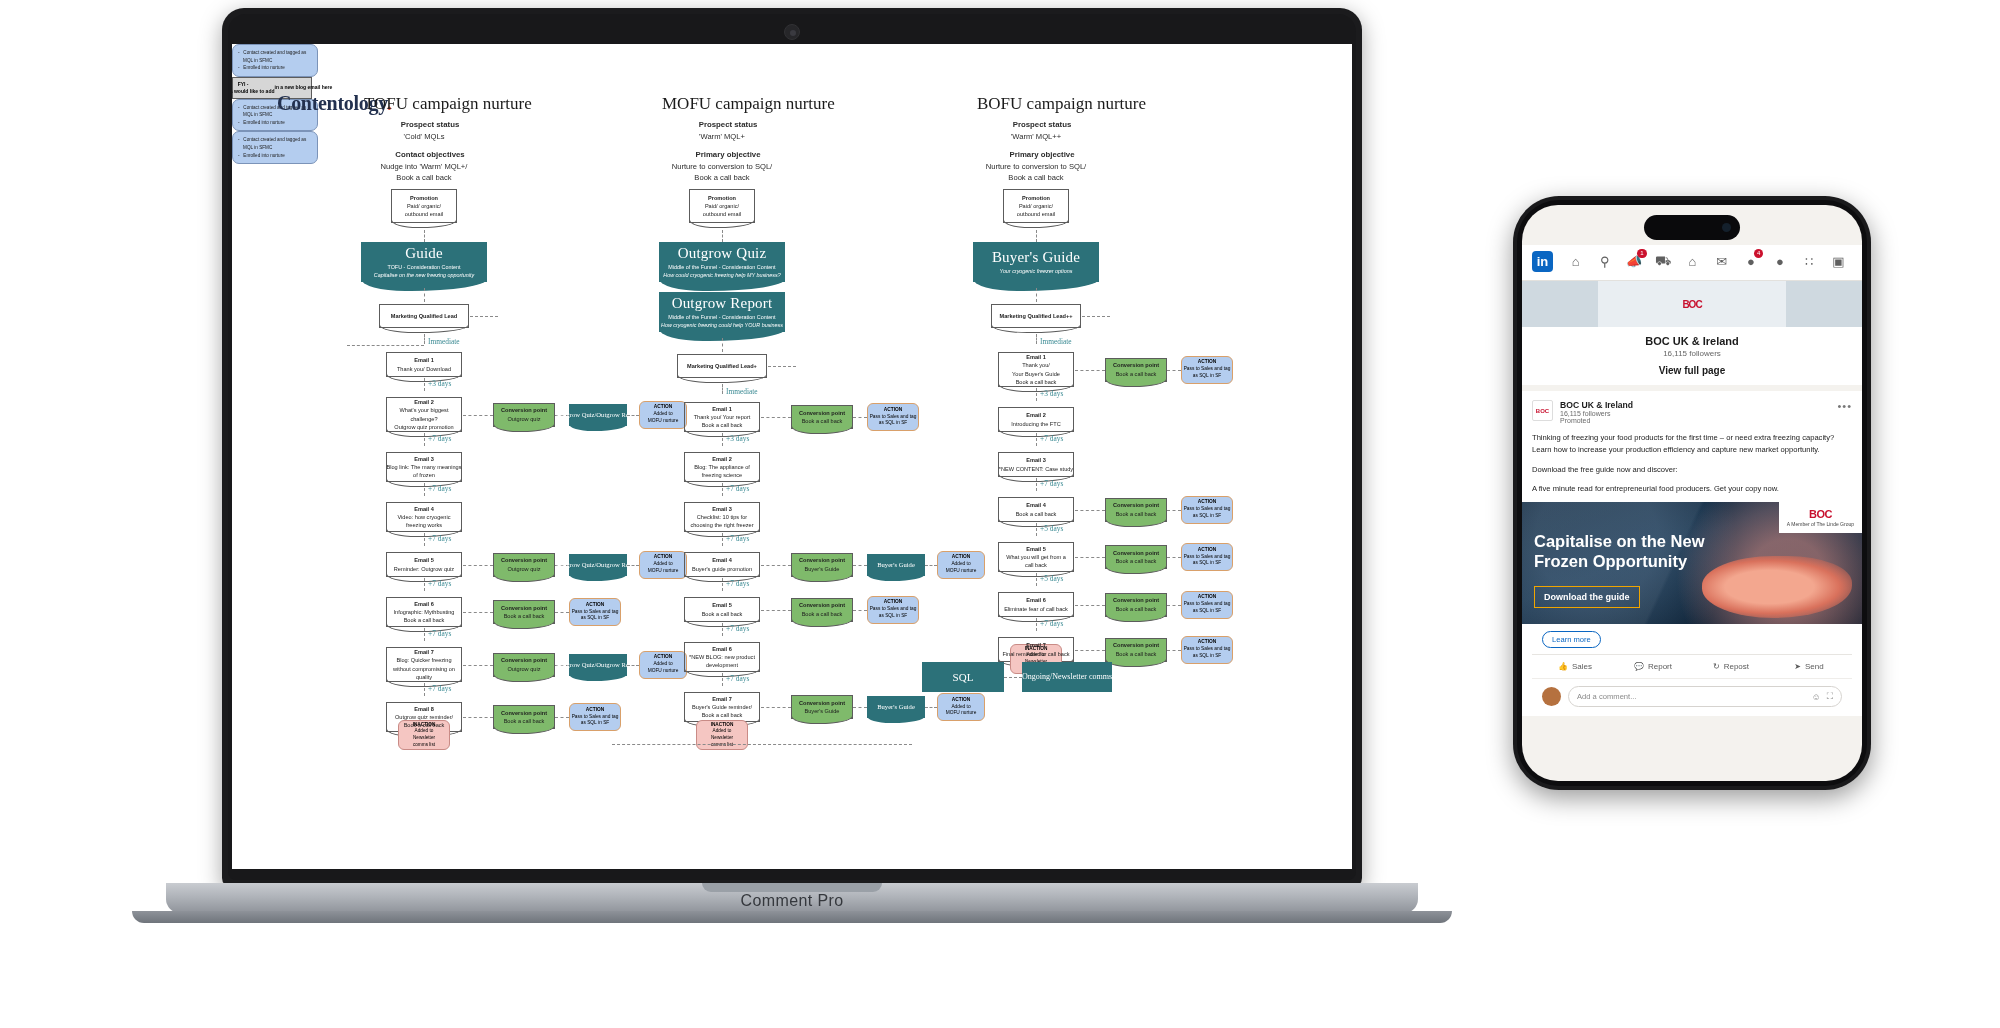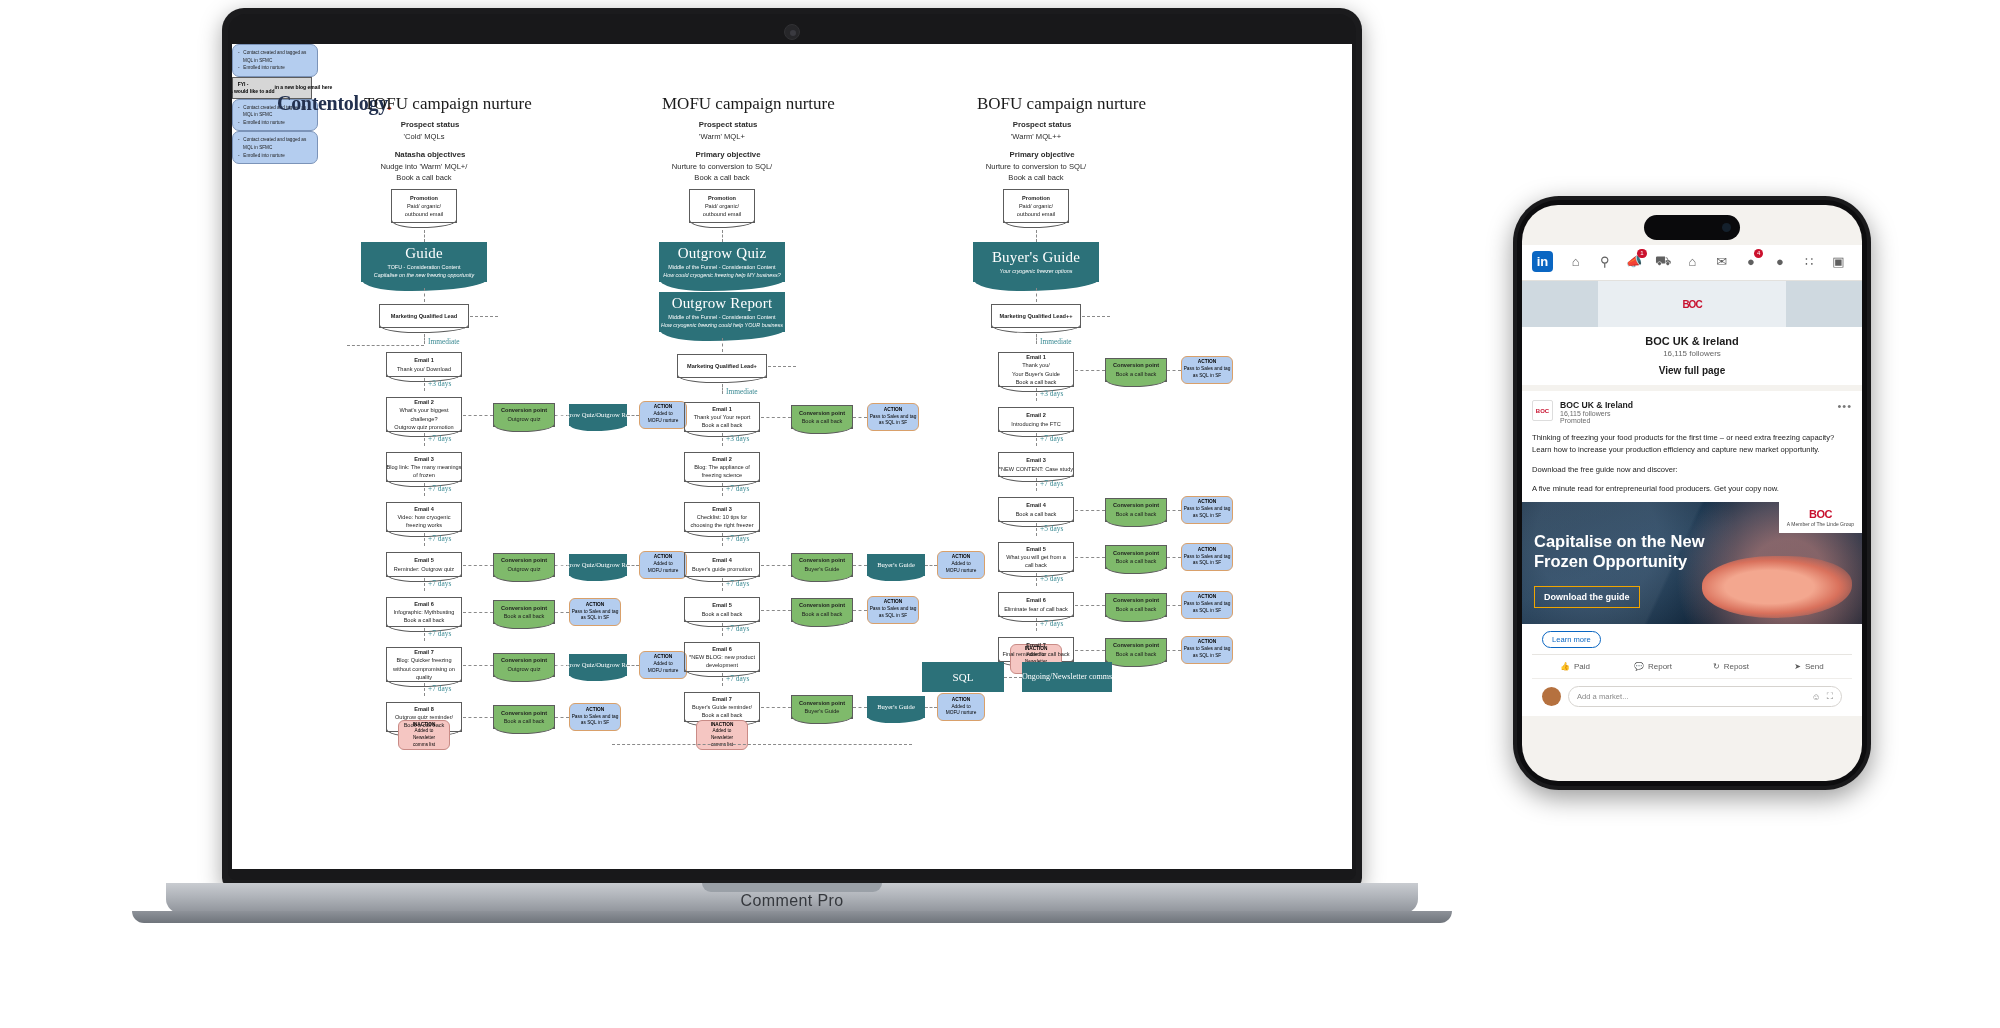--- a/index.html
+++ b/index.html
@@ -198,21 +198,21 @@
     <div class="lid">
       <div class="lid-inner"></div>
       <div class="camera"></div>
       <div class="screen">
 
         <div id="diagram">
           <div class="brand">
             <span>Contentology</span><span class="dot">.</span>
           </div>
         <div class="col-title" style="left: 132px; top: 50px;">TOFU campaign nurture</div>
-            <div class="meta" style="left: 82px; top: 75px;"><b>Prospect status</b><br>'Cold' MQLs<span class="gap"></span><b>Natasha objectives</b><br>Nudge into 'Warm' MQL+/<br>Book a call back</div>
+            <div class="meta" style="left: 82px; top: 75px;"><b>Prospect status</b><br>'Cold' MQLs<span class="gap"></span><b>Contact objectives</b><br>Nudge into 'Warm' MQL+/<br>Book a call back</div>
             <div class="node pink" style="left: 159px; top: 145px; width: 66px; height: 34px; background: 0px center;">
               <div style="position: relative; z-index: 2;">
                 <div class="bold">Promotion</div>
                 <div>Paid/&nbsp;organic/</div>
                 <div>outbound&nbsp;email</div>
               </div>
               <div style="position: absolute; left: -1px; right: -1px; bottom: -6px; height: 8px; border-left: 1px solid rgb(92, 92, 92); border-right: 1px solid rgb(92, 92, 92); border-bottom: 1px solid rgb(92, 92, 92); border-radius: 0px 0px 55% 40% / 0px 0px 100% 100%; background: inherit;"></div>
             </div>
             <div class="vline" style="left: 192px; top: 186px; height: 12px;"></div>
             <div class="hero" style="left: 129px; top: 198px; width: 126px; height: 40px;">
@@ -854,40 +854,40 @@
           </div>
         </div>
 
         <div class="cta-row">
           <div class="learn">Learn more</div>
         </div>
 
         <div class="li-actions" id="liactions">
             <div class="li-act">
               <span>👍</span>
-              <span>Paid</span>
+              <span>Sales</span>
             </div>
             <div class="li-act">
               <span>💬</span>
               <span>Report</span>
             </div>
             <div class="li-act">
               <span>↻</span>
               <span>Repost</span>
             </div>
             <div class="li-act">
               <span>➤</span>
               <span>Send</span>
             </div>
           </div>
 
         <div class="li-comment">
           <div class="c-av"></div>
           <div class="c-box">
-            <div class="c-ph">Add a market...</div>
+            <div class="c-ph">Add a comment...</div>
             <span class="ico">☺</span>
             <span class="ico">⛶</span>
           </div>
         </div>
       </div>
     </div>
   </div>
 
 </div>
 

